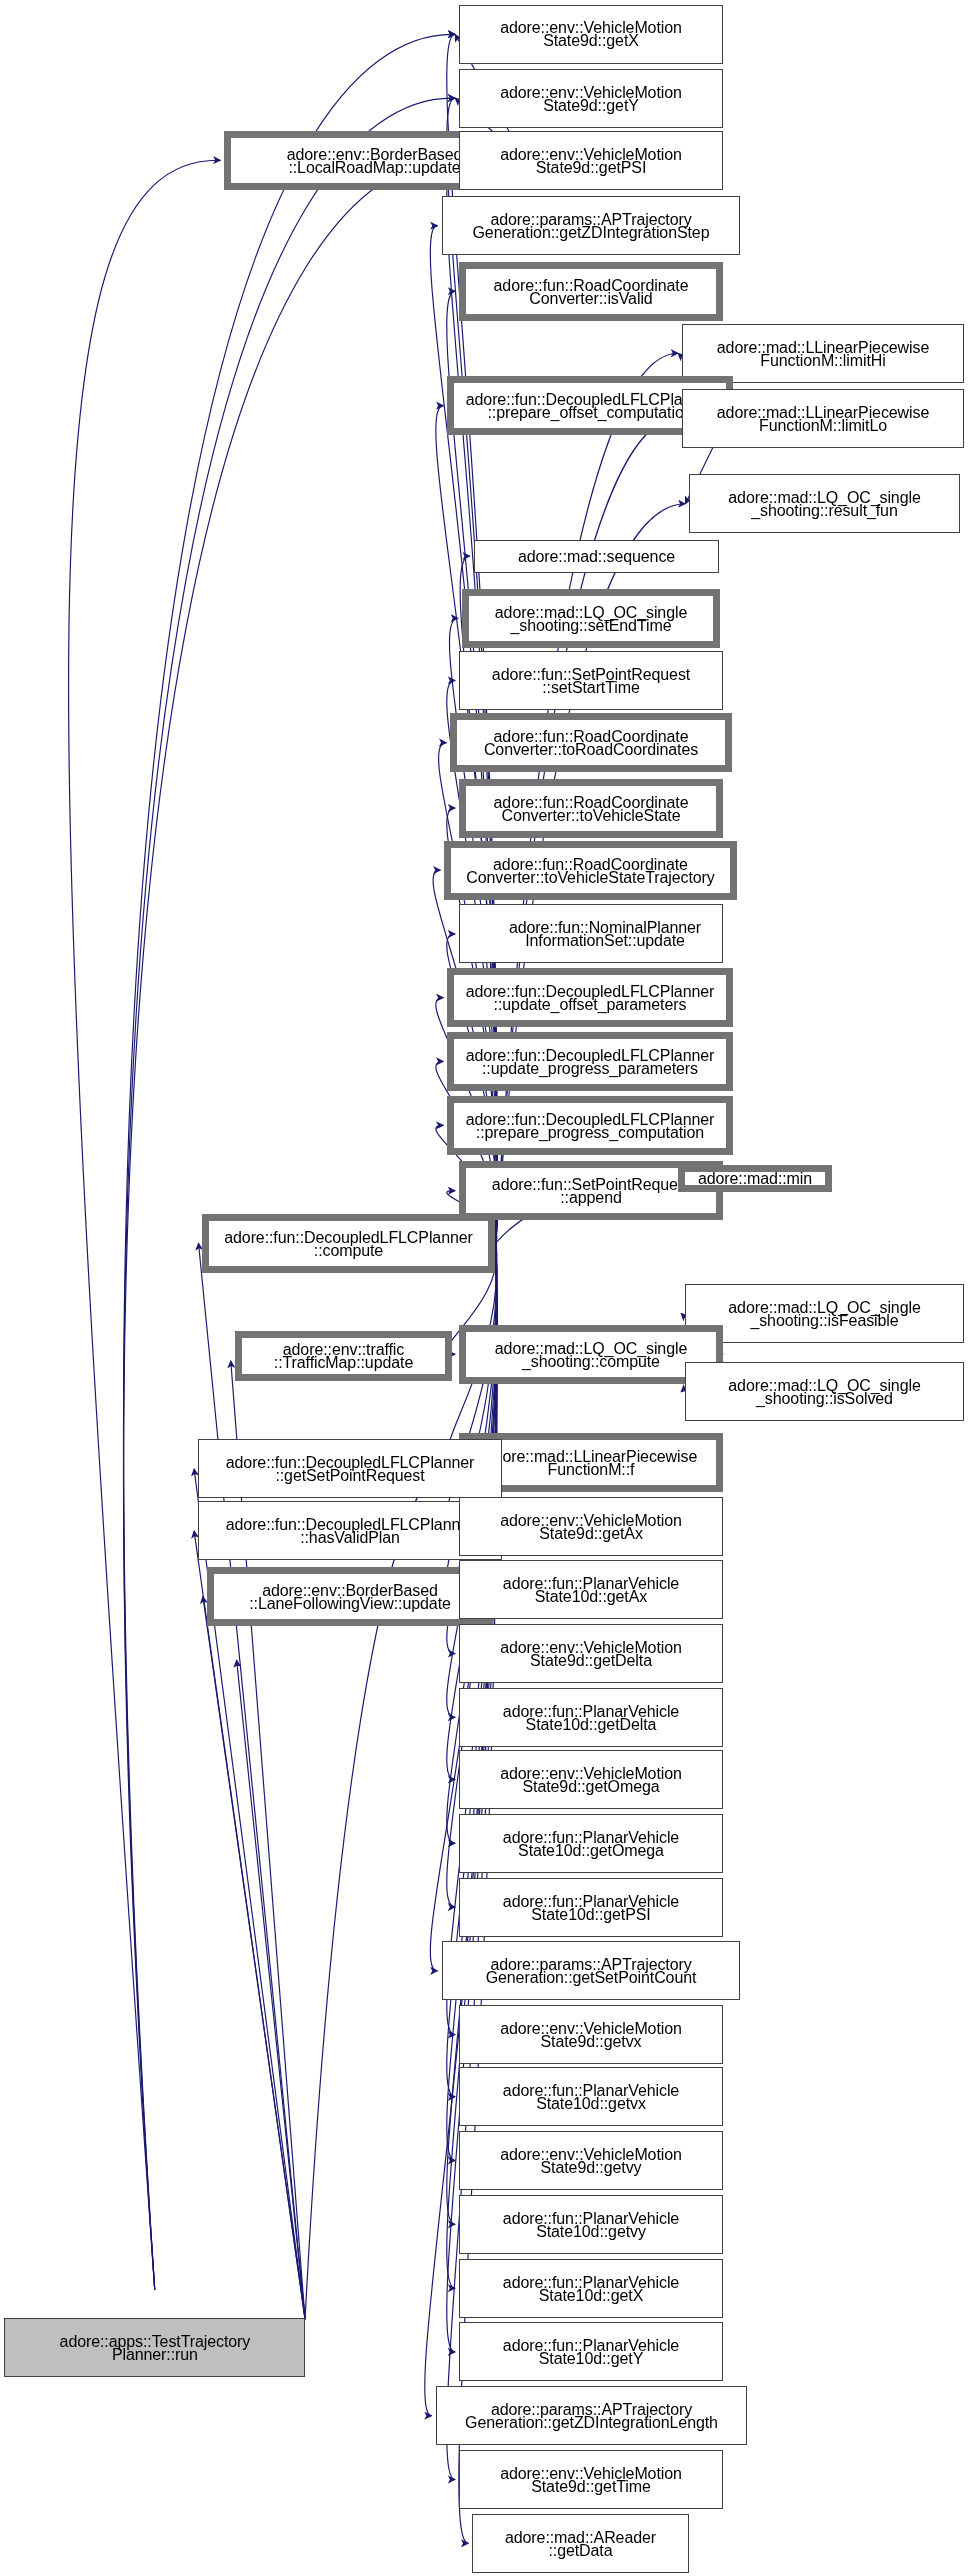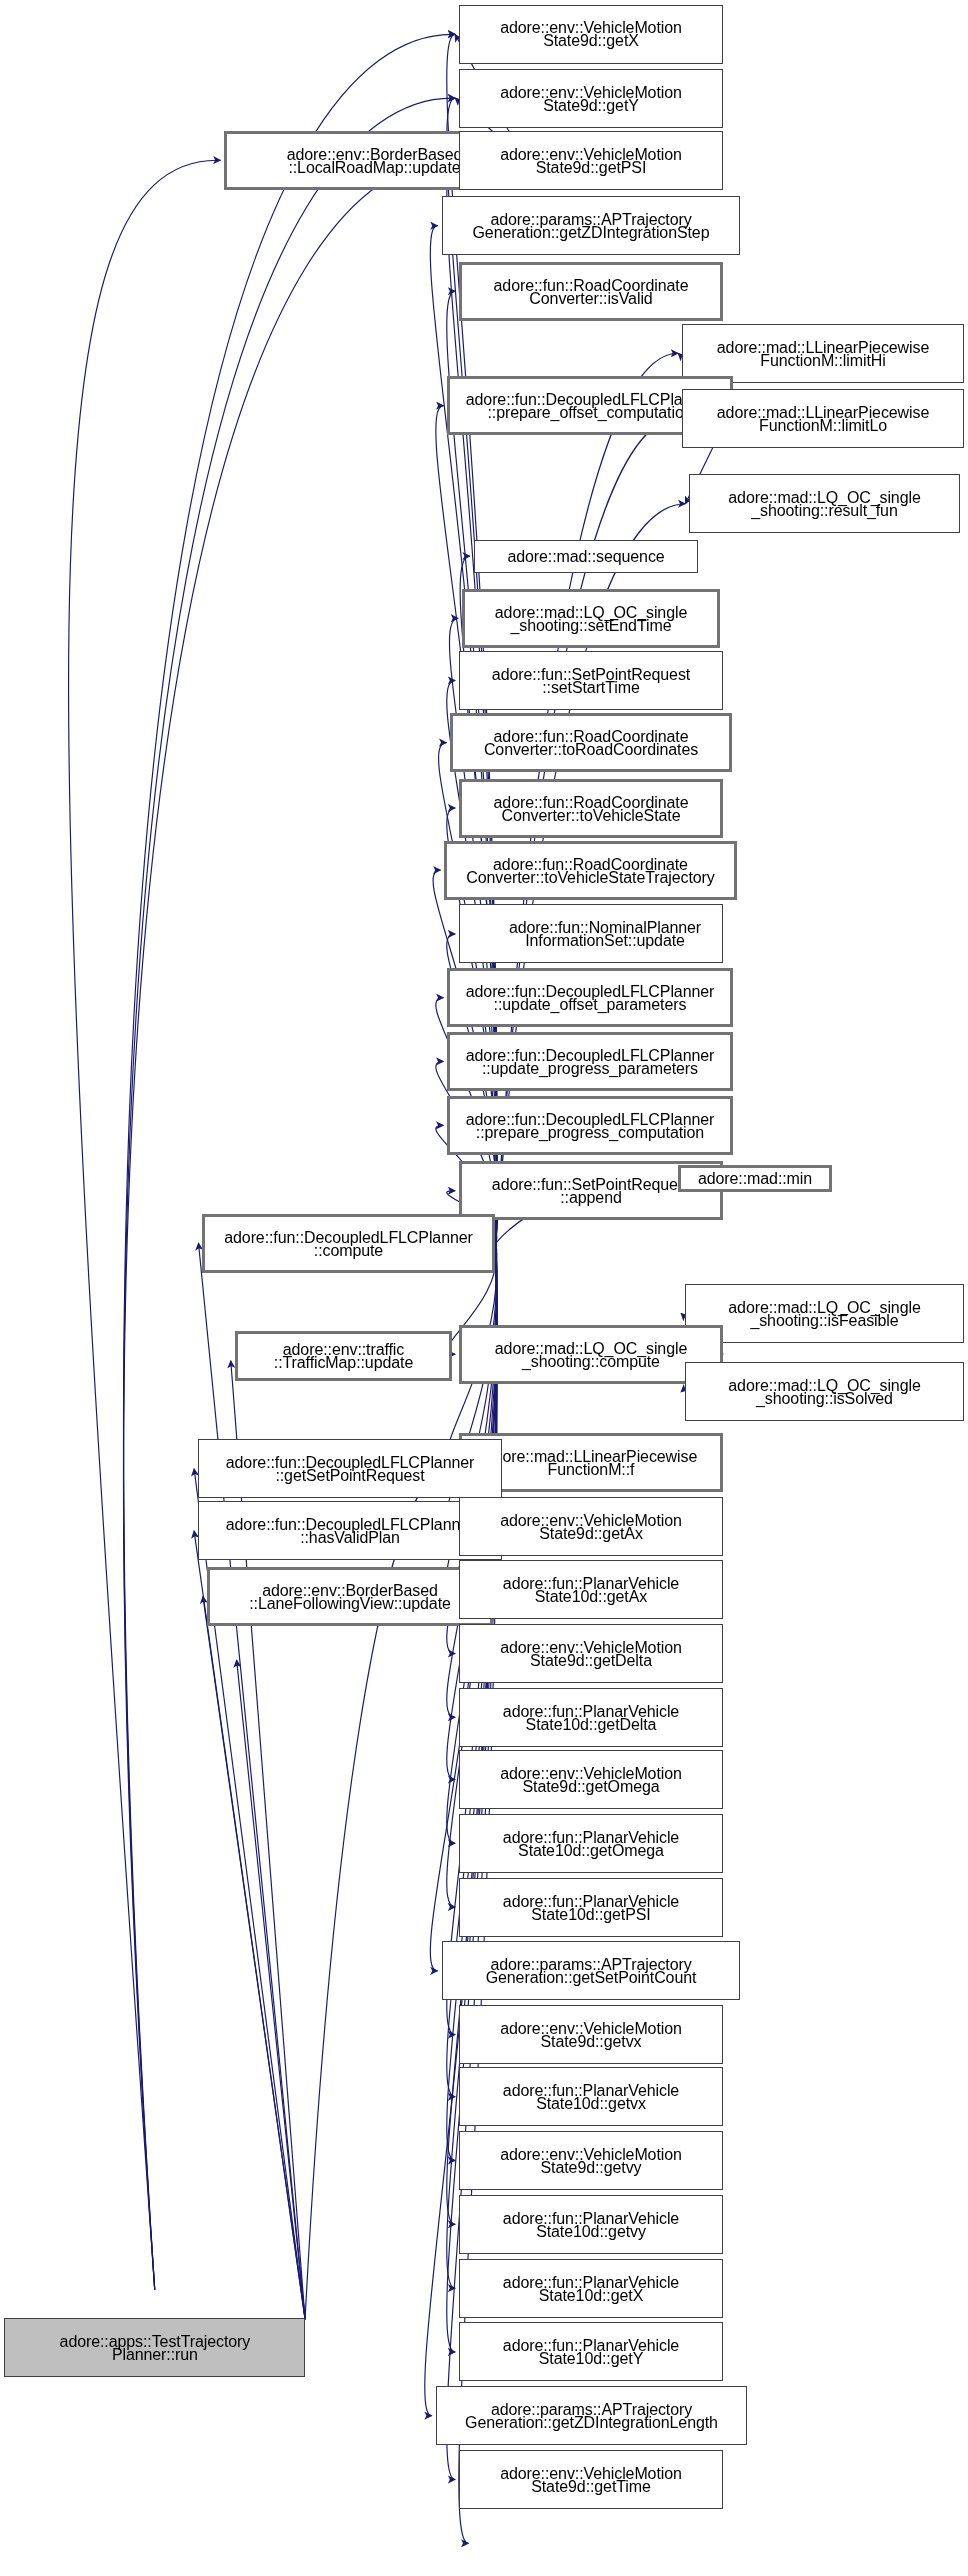--- a/index.html
+++ b/index.html
@@ -33,21 +33,21 @@
     background: #ffffff;
     border: 1px solid #404040;
     color: #000000;
     font-size: 16px;
     line-height: 13px;
     letter-spacing: -0.1px;
     white-space: pre-line;
     padding: 0 2px;
   }
   .node.red {
-    border: 3px solid #737373;
+    border: 7px solid #737373;
   }
   .node.root {
     background: #bfbfbf;
     border: 1px solid #404040;
   }
 </style>
 </head>
 <body>
 
 <div id="graph">
@@ -135,21 +135,21 @@
     <div class="node red" style="left: 459px; top: 262px; width: 264px; height: 59px;">adore::fun::RoadCoordinate
 Converter::isValid</div>
     <div class="node" style="left: 682px; top: 324px; width: 282px; height: 59px;">adore::mad::LLinearPiecewise
 FunctionM::limitHi</div>
     <div class="node red" style="left: 447px; top: 376px; width: 286px; height: 59px;">adore::fun::DecoupledLFLCPlanner
 ::prepare_offset_computation</div>
     <div class="node" style="left: 682px; top: 389px; width: 282px; height: 59px;">adore::mad::LLinearPiecewise
 FunctionM::limitLo</div>
     <div class="node" style="left: 689px; top: 474px; width: 271px; height: 59px;">adore::mad::LQ_OC_single
 _shooting::result_fun</div>
-    <div class="node" style="left: 474px; top: 540px; width: 224px; height: 33px;">adore::mad::sequence</div>
+    <div class="node" style="left: 474px; top: 540px; width: 245px; height: 33px;">adore::mad::sequence</div>
     <div class="node red" style="left: 462px; top: 589px; width: 258px; height: 59px;">adore::mad::LQ_OC_single
 _shooting::setEndTime</div>
     <div class="node" style="left: 459px; top: 651px; width: 264px; height: 59px;">adore::fun::SetPointRequest
 ::setStartTime</div>
     <div class="node red" style="left: 450px; top: 713px; width: 282px; height: 59px;">adore::fun::RoadCoordinate
 Converter::toRoadCoordinates</div>
     <div class="node red" style="left: 459px; top: 779px; width: 264px; height: 59px;">adore::fun::RoadCoordinate
 Converter::toVehicleState</div>
     <div class="node red" style="left: 444px; top: 841px; width: 293px; height: 59px;">adore::fun::RoadCoordinate
 Converter::toVehicleStateTrajectory</div>
@@ -207,14 +207,16 @@
     <div class="node" style="left: 459px; top: 2195px; width: 264px; height: 59px;">adore::fun::PlanarVehicle
 State10d::getvy</div>
     <div class="node" style="left: 459px; top: 2259px; width: 264px; height: 59px;">adore::fun::PlanarVehicle
 State10d::getX</div>
     <div class="node" style="left: 459px; top: 2322px; width: 264px; height: 59px;">adore::fun::PlanarVehicle
 State10d::getY</div>
     <div class="node" style="left: 436px; top: 2386px; width: 311px; height: 59px;">adore::params::APTrajectory
 Generation::getZDIntegrationLength</div>
     <div class="node" style="left: 459px; top: 2450px; width: 264px; height: 59px;">adore::env::VehicleMotion
 State9d::getTime</div>
+    <div class="node" style="left: 472px; top: 2514px; width: 217px; height: 59px;">adore::mad::AReader
+::getData</div>
   </div>
 
 
 </body></html>

